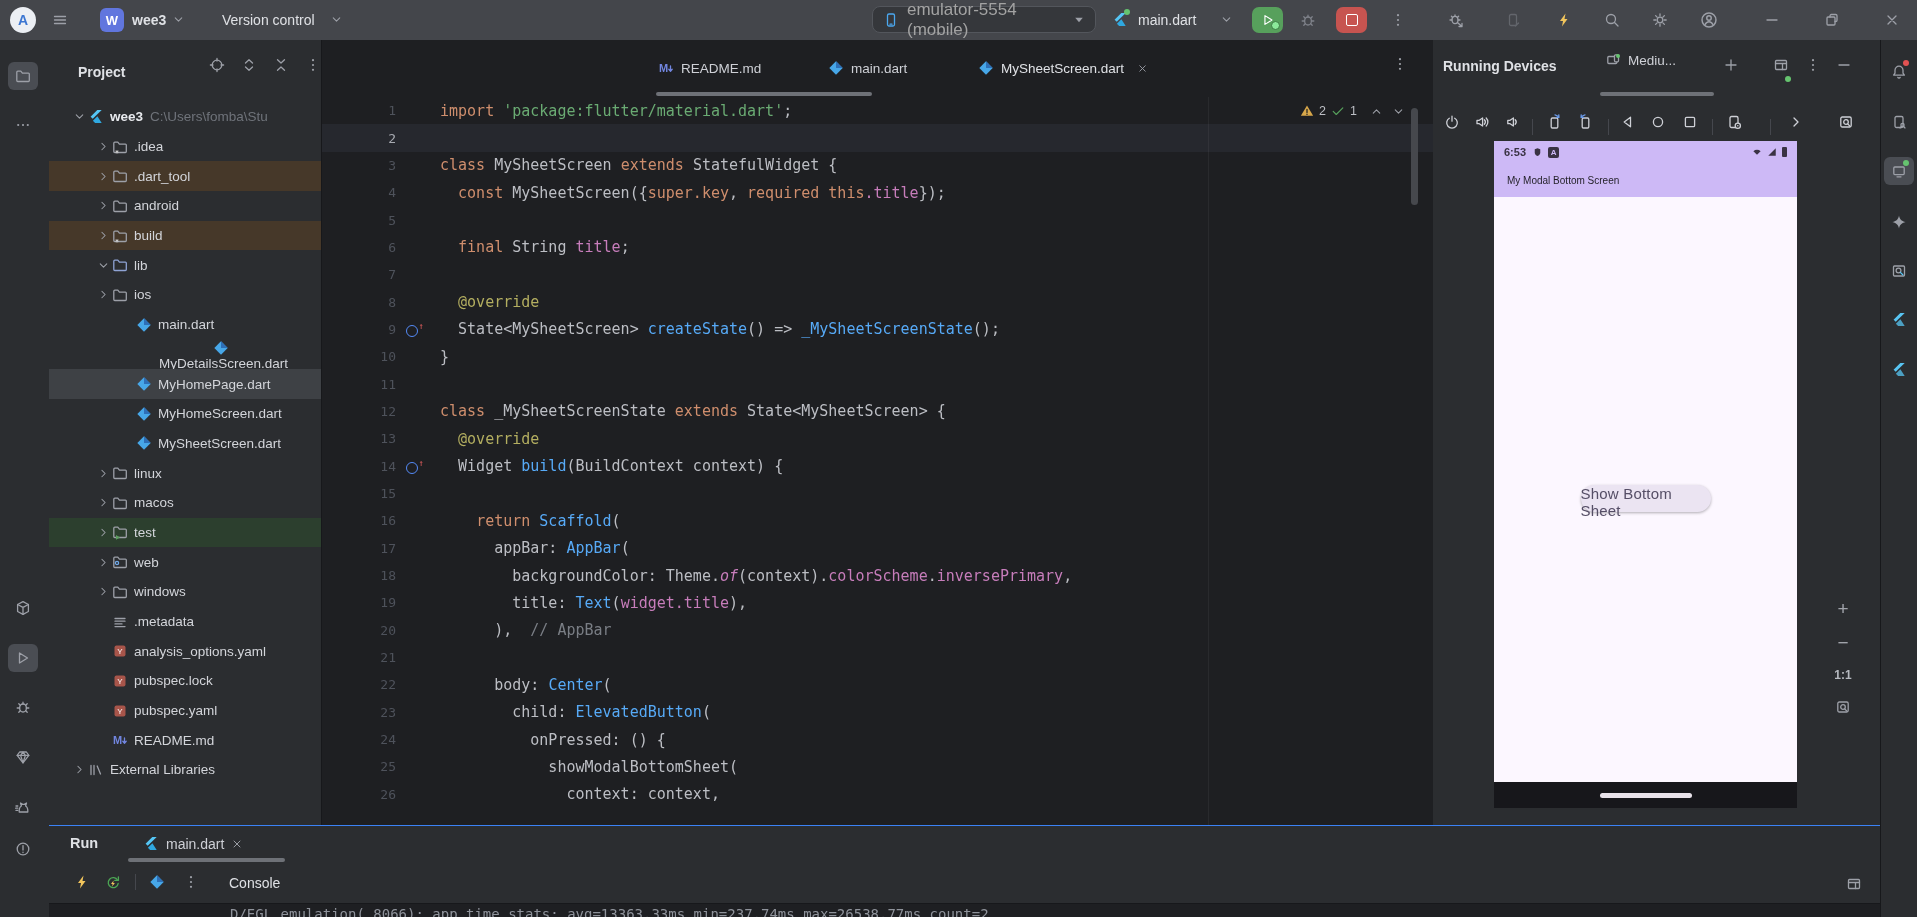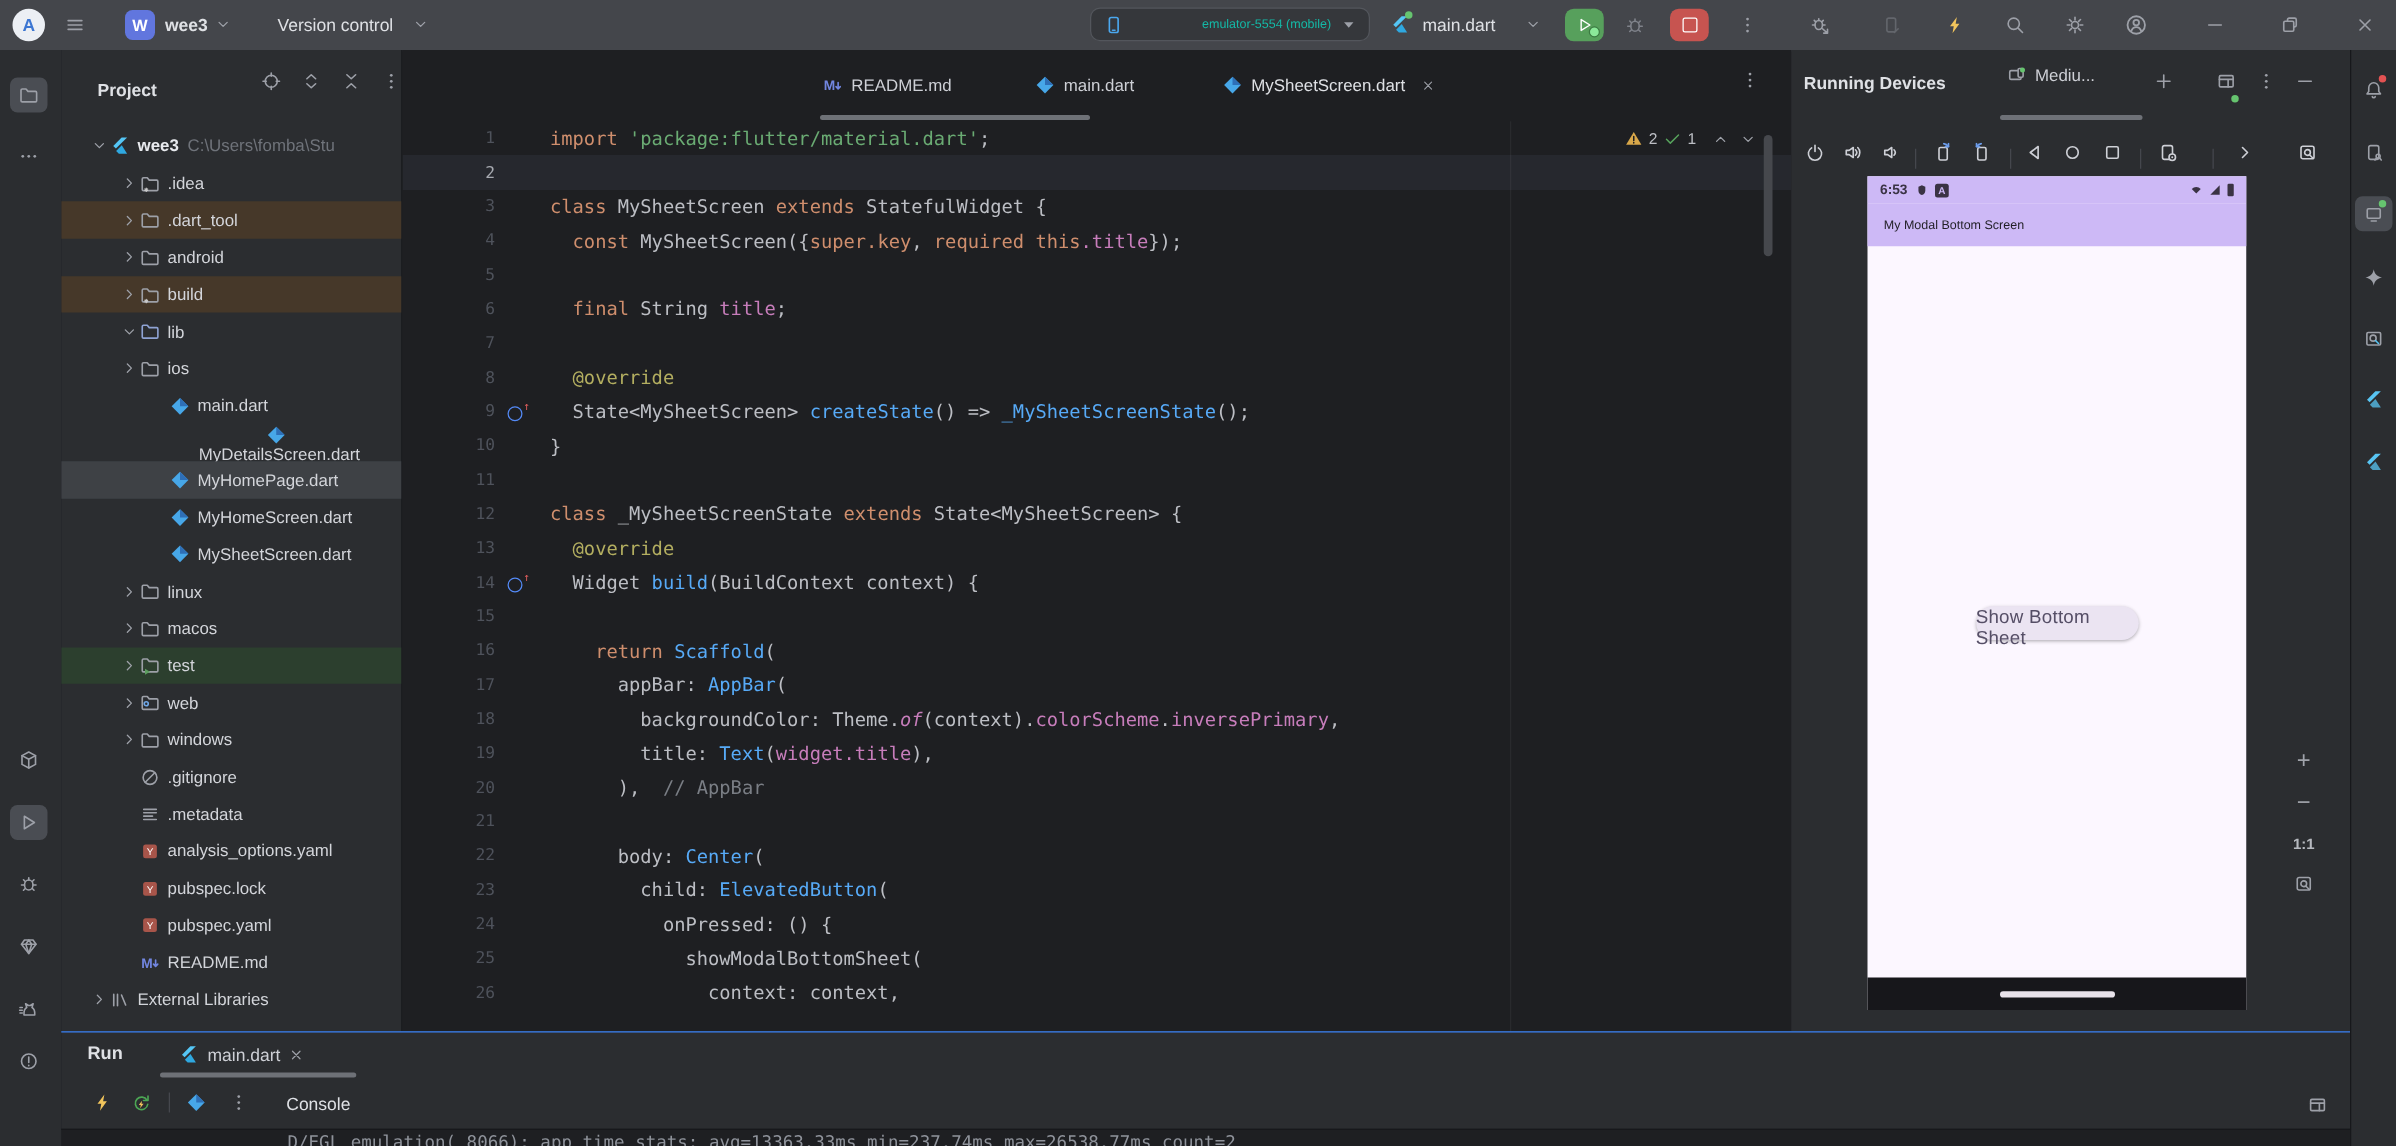--- a/index.html
+++ b/index.html
@@ -94,21 +94,21 @@
       </svg>
     </span>
 
   <div class="devbox">
     <span class="ic" style="color:#4BA8EF;">
         <svg viewBox="0 0 16 16">
           <rect x="4.5" y="2" width="7" height="12" rx="1.5"></rect>
           <path d="M7 12.2h2"></path>
         </svg>
       </span>
-    <span style="color:#14b8a6;font-size:10px;flex:1;text-align:right;">emulator-5554 (mobile)</span>
+    <span style="color:#a3a3a3;font-size:17px;flex:1;">emulator-5554 (mobile)</span>
     <span class="ic" style="width:12px;height:12px;">
         <svg viewBox="0 0 16 16">
           <path fill="currentColor" stroke="none" d="M3 5h10L8 11z"></path>
         </svg>
       </span>
   </div>
   <span class="ic abs" style="left:1112px;top:12px;">
       <svg viewBox="0 0 16 16">
         <path fill="#55C6F5" stroke="none" d="M9.3 1L2.6 7.7l2.1 2.1L13.7 1z"></path>
         <path fill="#2FA8E0" stroke="none" d="M9.4 7.2L4.9 11.7l2.2 2.2h6.6z"></path>
@@ -497,30 +497,20 @@
           <svg viewBox="0 0 16 16" style="width:13px;height:13px;stroke:currentColor;fill:none;stroke-width:1.3;stroke-linecap:round;stroke-linejoin:round">
             <path d="M6 4l4 4-4 4"></path>
           </svg>
         </span>
         <span class="ic">
           <svg viewBox="0 0 16 16">
             <path d="M1.8 4.2c0-.6.4-1 1-1h3l1.6 1.9h6c.5 0 .9.4.9 1v6.4c0 .6-.4 1-.9 1H2.8c-.6 0-1-.4-1-1z"></path>
           </svg>
         </span>
         <span class="tlab">windows</span>
-      </div>
-      <div class="trow" style="padding-left: 46px;">
-        <span class="tchev"></span>
-        <span class="ic">
-          <svg viewBox="0 0 16 16">
-            <circle cx="8" cy="8" r="5.5"></circle>
-            <path d="M4.2 11.8l7.6-7.6"></path>
-          </svg>
-        </span>
-        <span class="tlab">.gitignore</span>
       </div>
       <div class="trow" style="padding-left: 46px;">
         <span class="tchev"></span>
         <span class="ic">
           <svg viewBox="0 0 16 16">
             <path d="M3 4.5h10M3 7.2h10M3 9.9h7M3 12.6h10"></path>
           </svg>
         </span>
         <span class="tlab">.metadata</span>
       </div>

